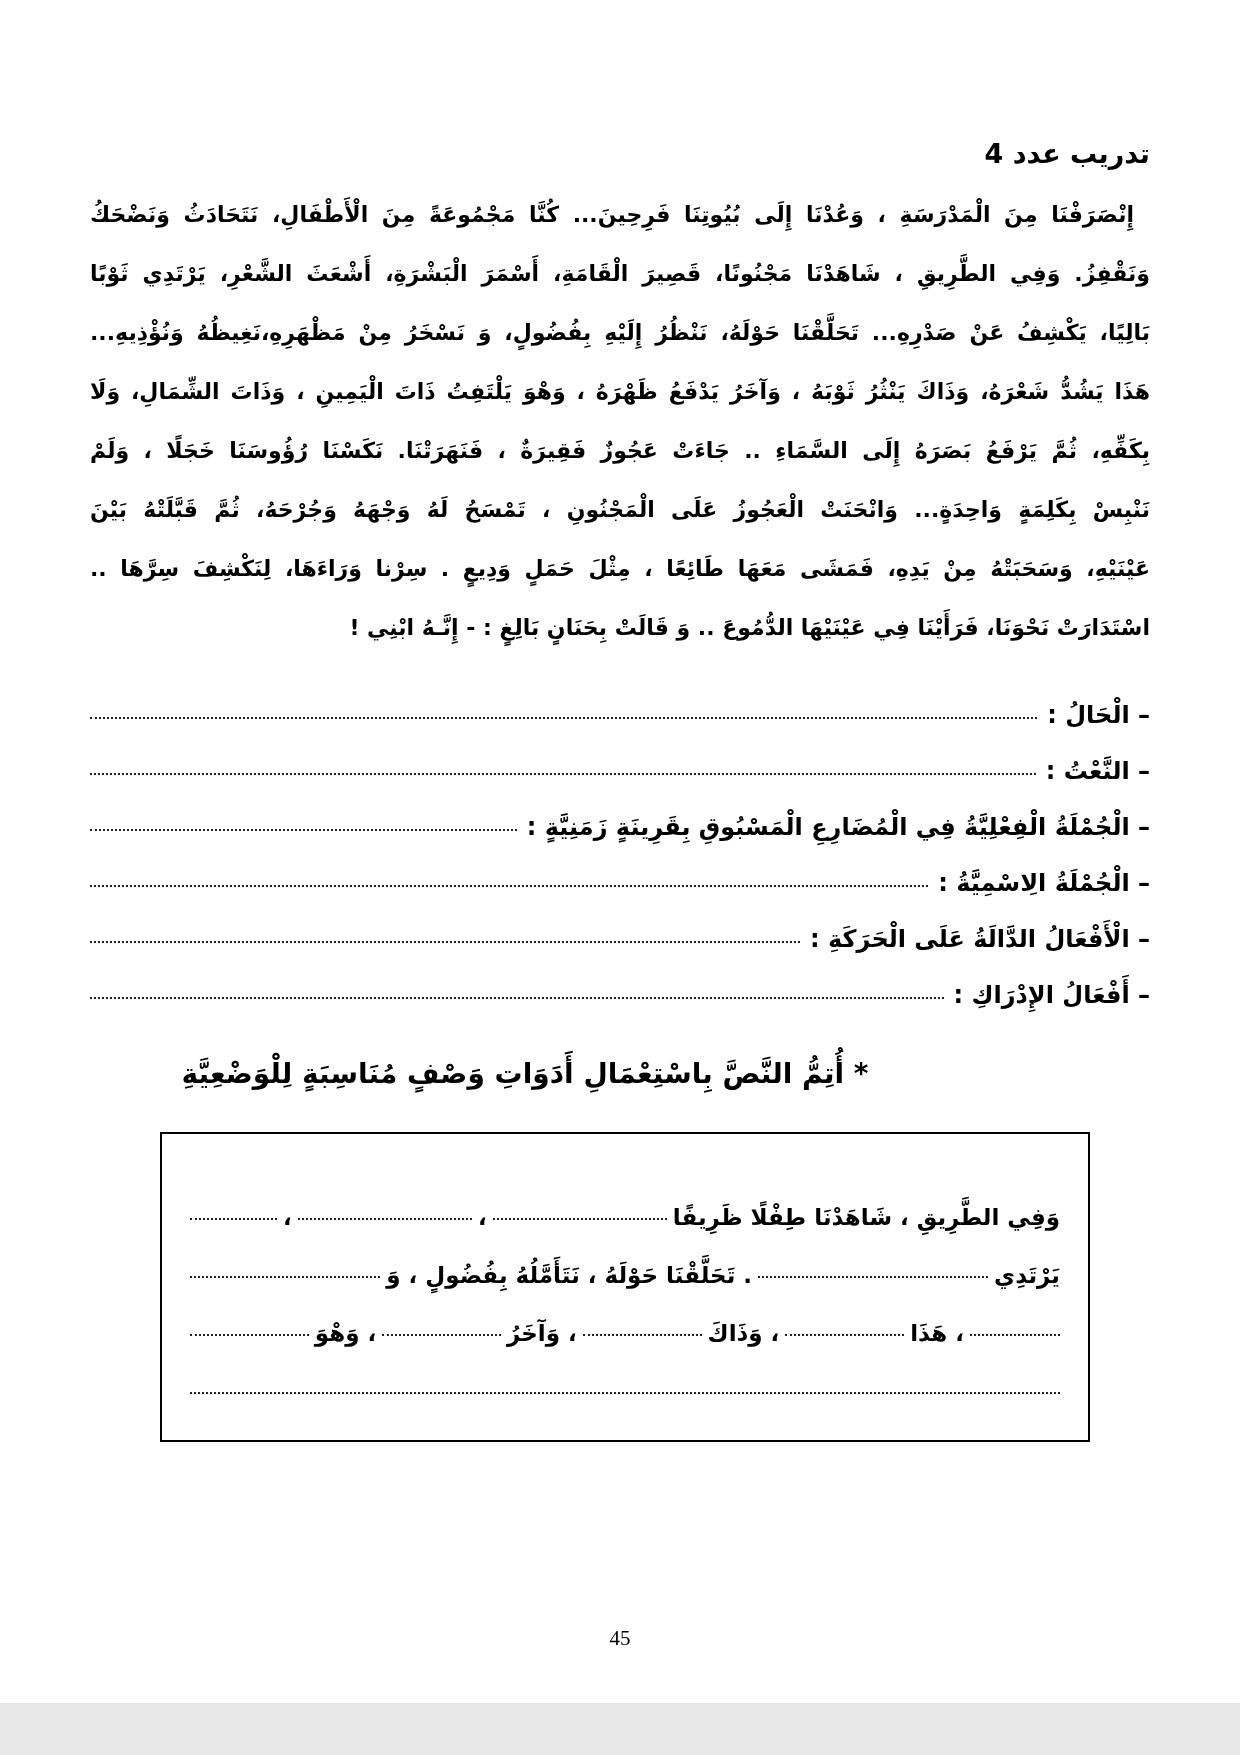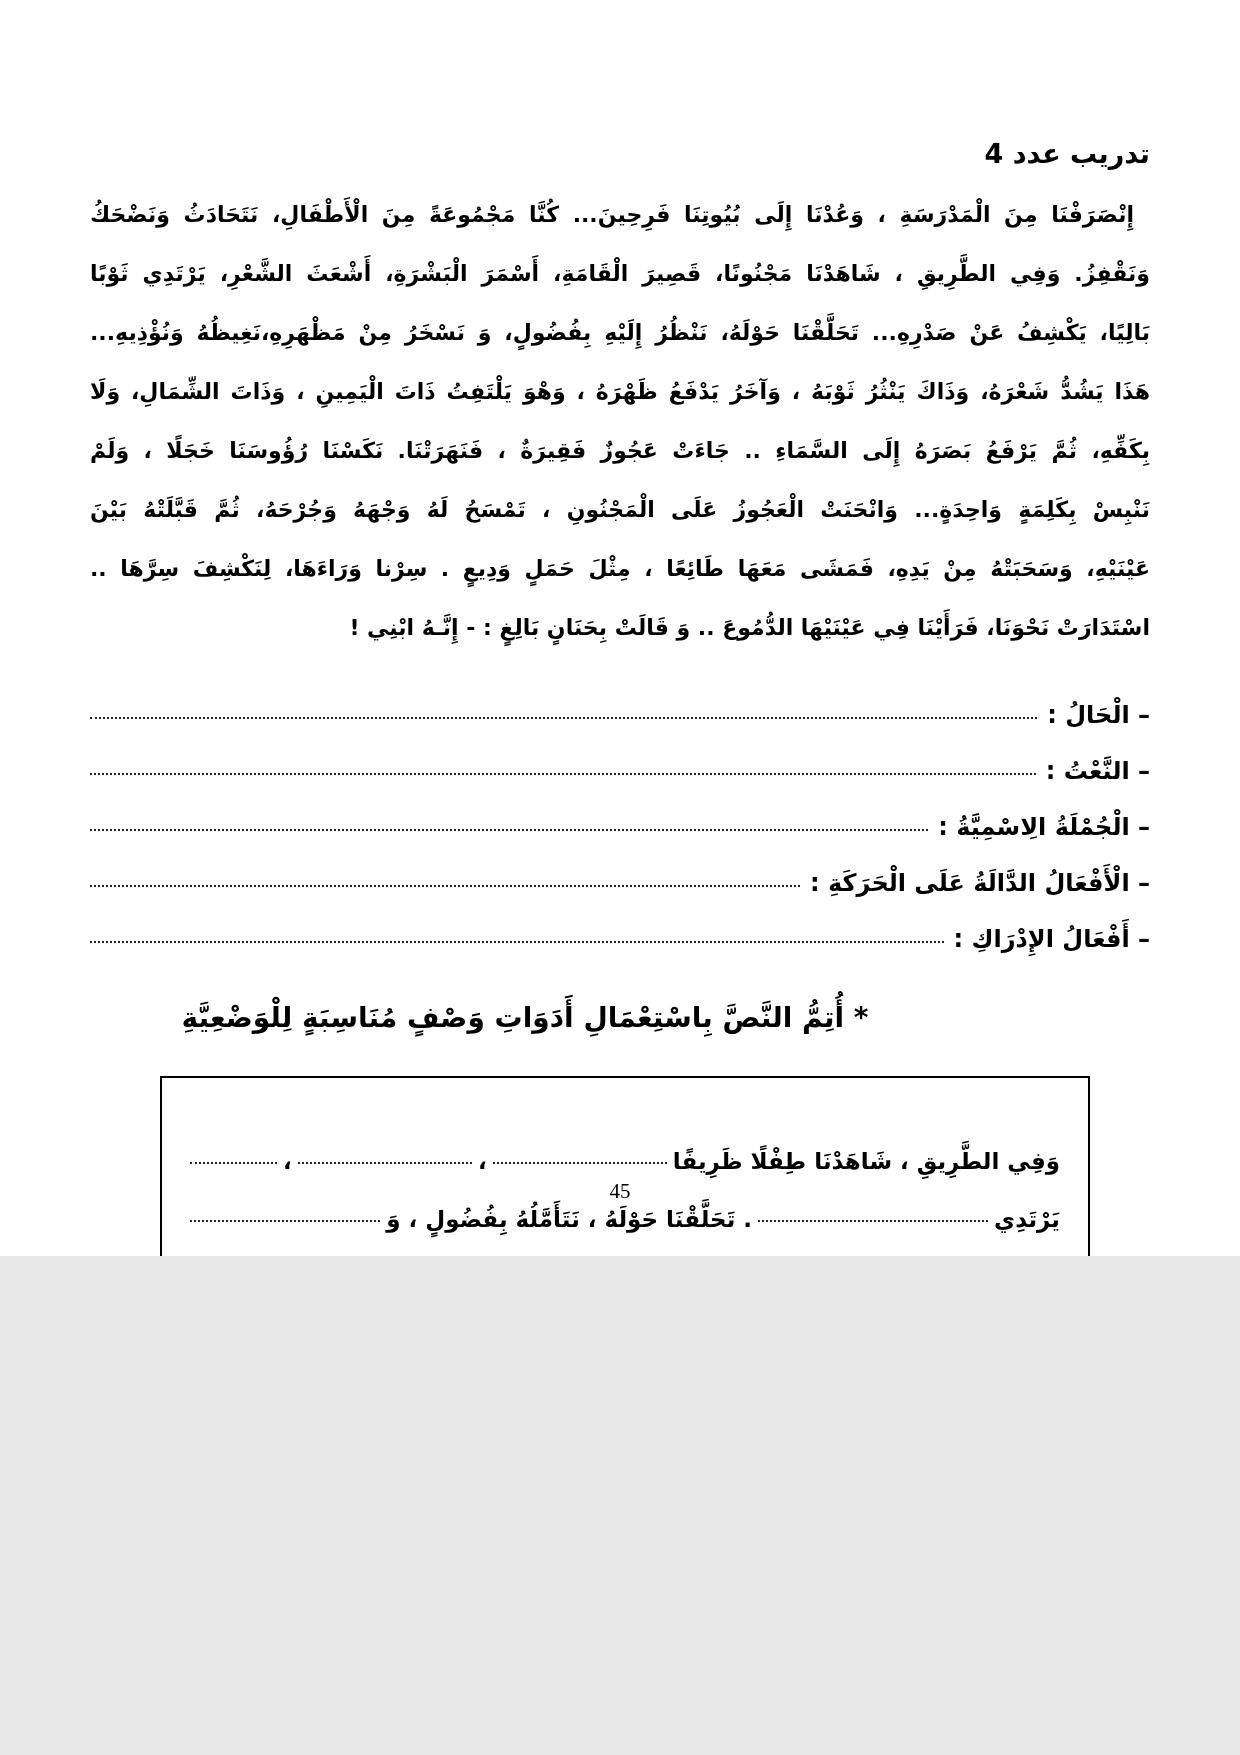--- a/index.html
+++ b/index.html
@@ -1,18 +1,18 @@
 <!DOCTYPE html>
 <html lang="ar" dir="rtl"><head>
 <meta charset="utf-8">
 <style>
   html,body{margin:0;padding:0;background:#e8e8e8;}
   .page{
     position:relative;
-    width:1240px;height:1256px;
+    width:1240px;height:1703px;
     margin:0 auto;
     background:#ffffff;
     font-family:"DejaVu Sans",sans-serif;
     color:#000;
     direction:rtl;
     overflow:hidden;
   }
   .content{padding:0 90px;}
   .doc-title{
     padding-top:138px;
@@ -117,20 +117,24 @@
     <div class="items">
       <div class="item-row">
         <span class="item-label">– الْحَالُ :</span>
         <span class="dots"></span>
       </div>
       <div class="item-row">
         <span class="item-label">– النَّعْتُ :</span>
         <span class="dots"></span>
       </div>
       <div class="item-row">
+        <span class="item-label">– الْجُمْلَةُ الْفِعْلِيَّةُ فِي الْمُضَارِعِ الْمَسْبُوقِ بِقَرِينَةٍ زَمَنِيَّةٍ :</span>
+        <span class="dots"></span>
+      </div>
+      <div class="item-row">
         <span class="item-label">– الْجُمْلَةُ الِاسْمِيَّةُ :</span>
         <span class="dots"></span>
       </div>
       <div class="item-row">
         <span class="item-label">– الْأَفْعَالُ الدَّالَةُ عَلَى الْحَرَكَةِ :</span>
         <span class="dots"></span>
       </div>
       <div class="item-row">
         <span class="item-label">– أَفْعَالُ الإِدْرَاكِ :</span>
         <span class="dots"></span>

